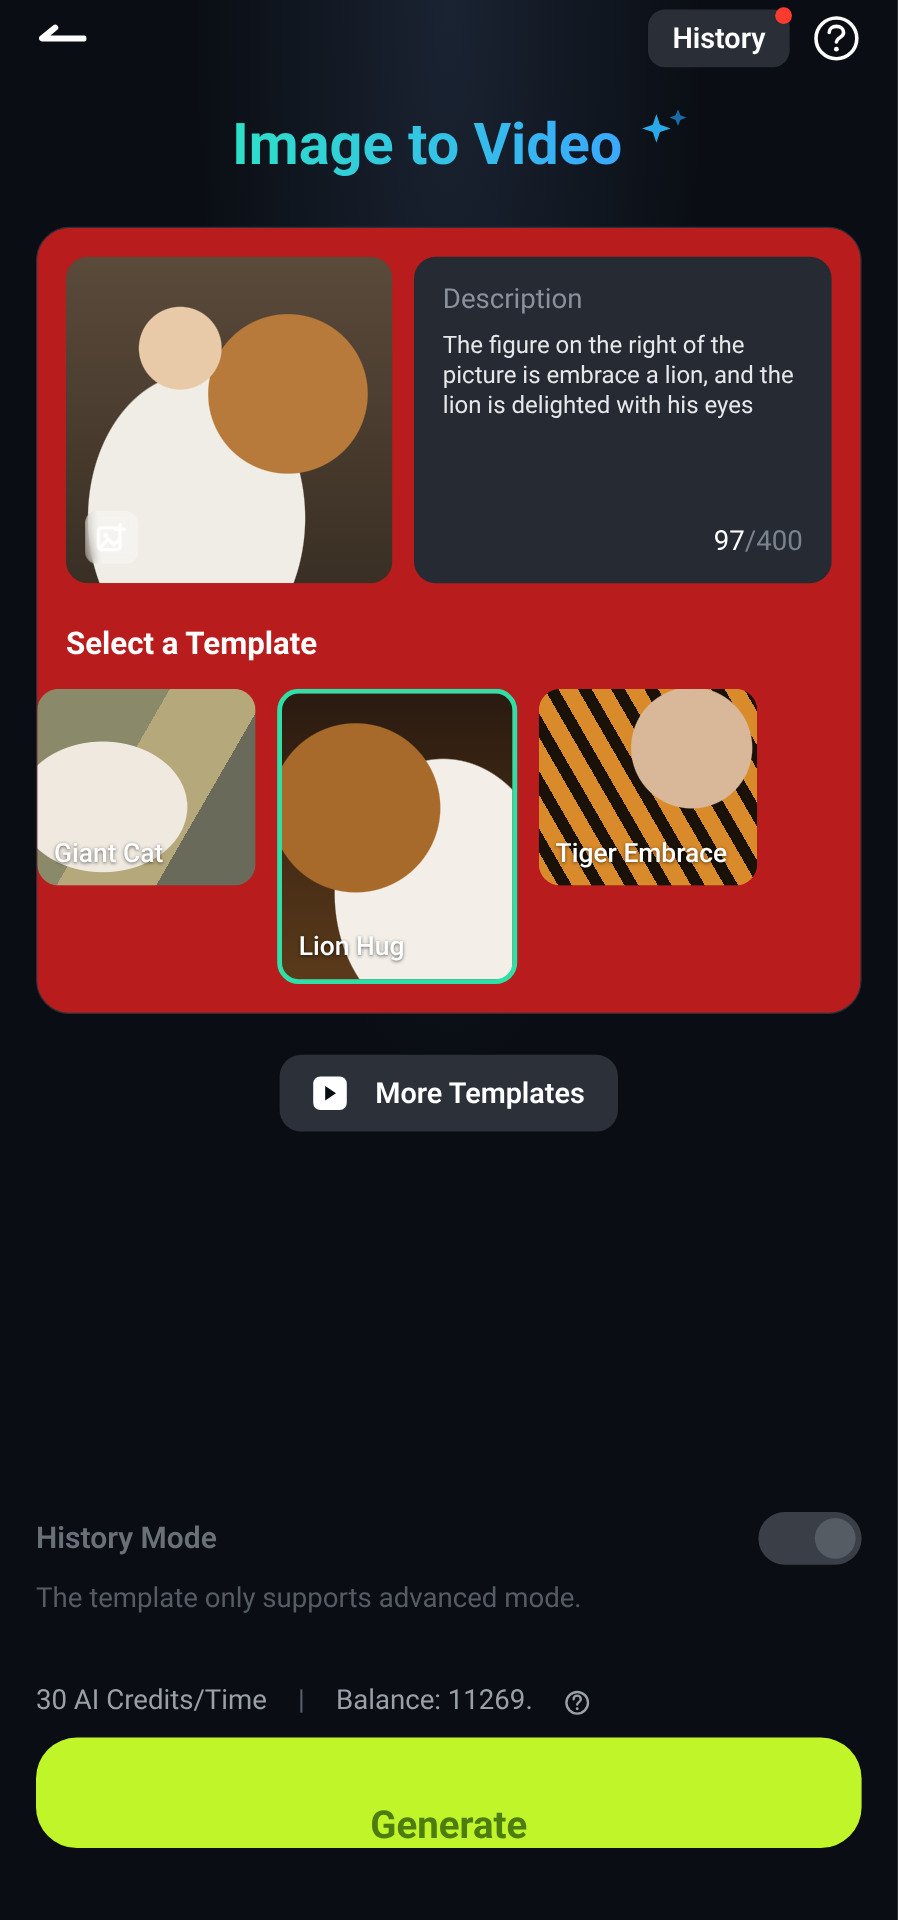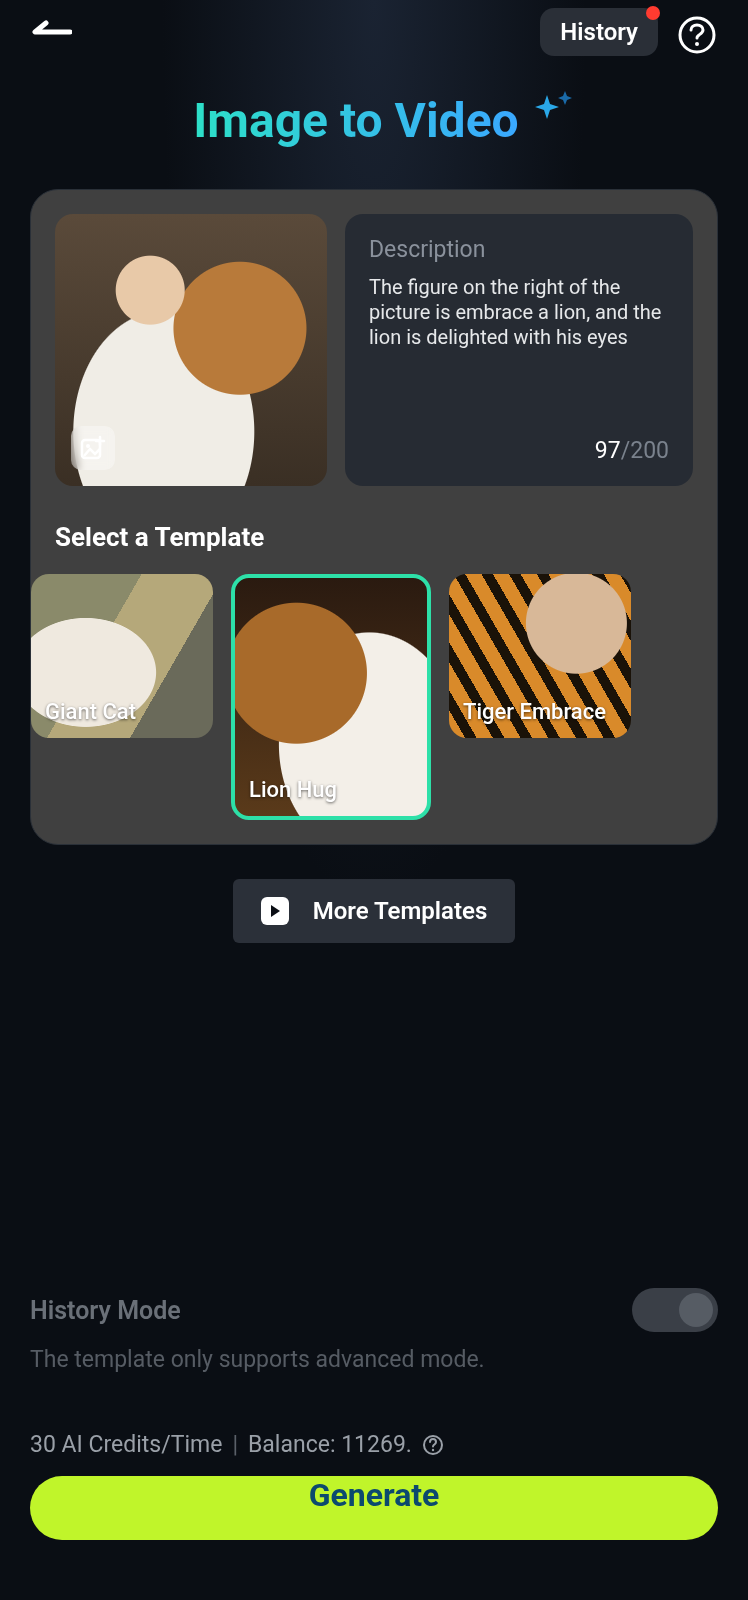--- a/index.html
+++ b/index.html
@@ -17,21 +17,21 @@
     justify-content: space-between;
     padding: 8px 30px 8px 30px;
     height: 64px;
   }
   .back-btn {
     width: 44px; height: 44px;
     display: flex; align-items: center; justify-content: center;
     cursor: pointer;
   }
   .header-right {
-    display: flex; align-items: flex-end; gap: 18px;
+    display: flex; align-items: center; gap: 18px;
   }
   .history-btn {
     position: relative;
     background: #2a2f37;
     border-radius: 14px;
     padding: 10px 20px;
     font-size: 24px;
     font-weight: 600;
     color: #fff;
     cursor: pointer;
@@ -58,21 +58,21 @@
     font-size: 48px;
     font-weight: 700;
     background: linear-gradient(90deg, #2de0c8 0%, #3aa8ff 100%);
     -webkit-background-clip: text;
     -webkit-text-fill-color: transparent;
     background-clip: text;
   }
   .sparkle { width: 44px; height: 44px; position: relative; top: -8px;}
   .card {
     margin: 40px 30px 0 30px;
-    background: #404040;
+    background: #b91c1c;
     border: 1px solid #2a3038;
     border-radius: 28px;
     padding: 24px;
   }
   .upload-row {
     display: flex; gap: 18px;
   }
   .upload-img {
     width: 272px; height: 272px;
     border-radius: 18px;
@@ -154,21 +154,21 @@
   .img-tiger {
     background:
       radial-gradient(circle at 70% 30%, #d8b898 0 50px, transparent 51px),
       repeating-linear-gradient(60deg, #d98a2a 0 14px, #1a1208 14px 24px),
       #3a2a1a;
   }
   .more-btn {
     margin: 34px auto 0 auto;
     display: flex; align-items: center; gap: 24px;
     background: #2b3039;
-    border-radius: 6px;
+    border-radius: 18px;
     padding: 18px 28px;
     width: fit-content;
     cursor: pointer;
     text-align: center;
   }
   .more-btn .pl-icon {
     width: 28px; height: 28px;
     background: #fff;
     border-radius: 6px;
     display:flex;align-items:center;justify-content:center;
@@ -191,35 +191,35 @@
     cursor: pointer;
   }
   .toggle .knob {
     position: absolute;
     right: 5px; top: 5px;
     width: 34px; height: 34px;
     background: #565c64;
     border-radius: 50%;
   }
   .credit-row {
-    display:flex; align-items:center; gap: 10px;
+    display:flex; align-items:flex-end; gap: 26px;
     color: #9aa0a8; font-size: 23px;
     margin-top: 58px;
   }
   .credit-row .sep { color: #5a6068; }
   .credit-help { width:22px;height:22px; }
   .gen-btn {
     margin-top: 18px;
     width: 100%;
     background: #c0f52a;
     border-radius: 34px;
-    height: 64px;
-    display:flex;align-items:flex-start;justify-content:center;
+    height: 92px;
+    display:flex;align-items:flex-end;justify-content:center;
     font-size: 32px; font-weight: 700;
-    color: #0c4a6e;
+    color: #4d7c0f;
     cursor: pointer;
   }
 </style>
 </head>
 <body>
 
 <div class="header">
   <div class="back-btn">
     <svg width="40" height="24" viewBox="0 0 40 24" fill="none">
       <path d="M14 3 L3 12 L38 12" stroke="#fff" stroke-width="5" stroke-linecap="round" stroke-linejoin="round"></path>
@@ -257,21 +257,21 @@
           <circle cx="8" cy="11" r="2" fill="#fff"></circle>
           <path d="M4 21 L10 14 L15 19 L20 14" stroke="#fff" stroke-width="2.5" fill="none"></path>
           <path d="M20 2 L20 10 M16 6 L24 6" stroke="#fff" stroke-width="2.5" stroke-linecap="round"></path>
         </svg>
       </div>
     </div>
     <div class="desc-box">
       <div class="desc-label">Description</div>
       <div class="desc-text">The figure on the right of the picture is embrace a lion, and the lion is delighted with his eyes</div>
       <div class="desc-count">
-        <span>97</span><span class="max">/200</span>
+        <span>97</span><span class="max">/400</span>
       </div>
     </div>
   </div>
 
   <div class="section-title">Select a Template</div>
 
   <div class="templates">
     <div class="tpl side img-giant-cat">
       <div class="tpl-label">Giant Cat</div>
     </div>

